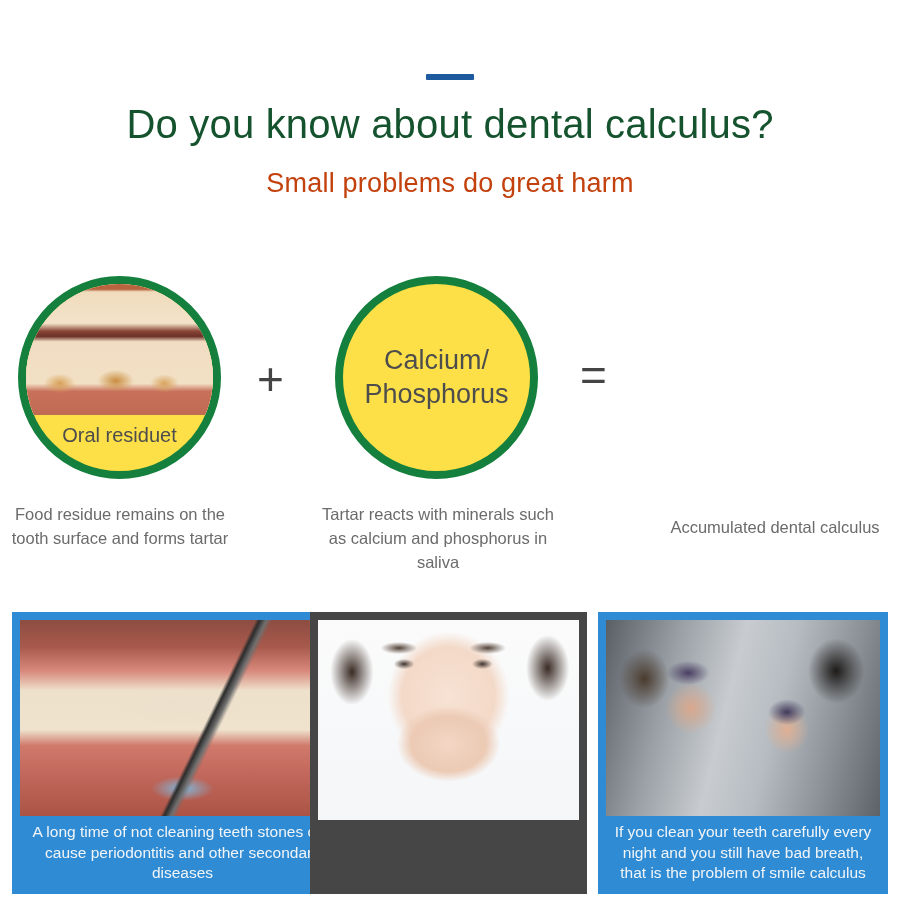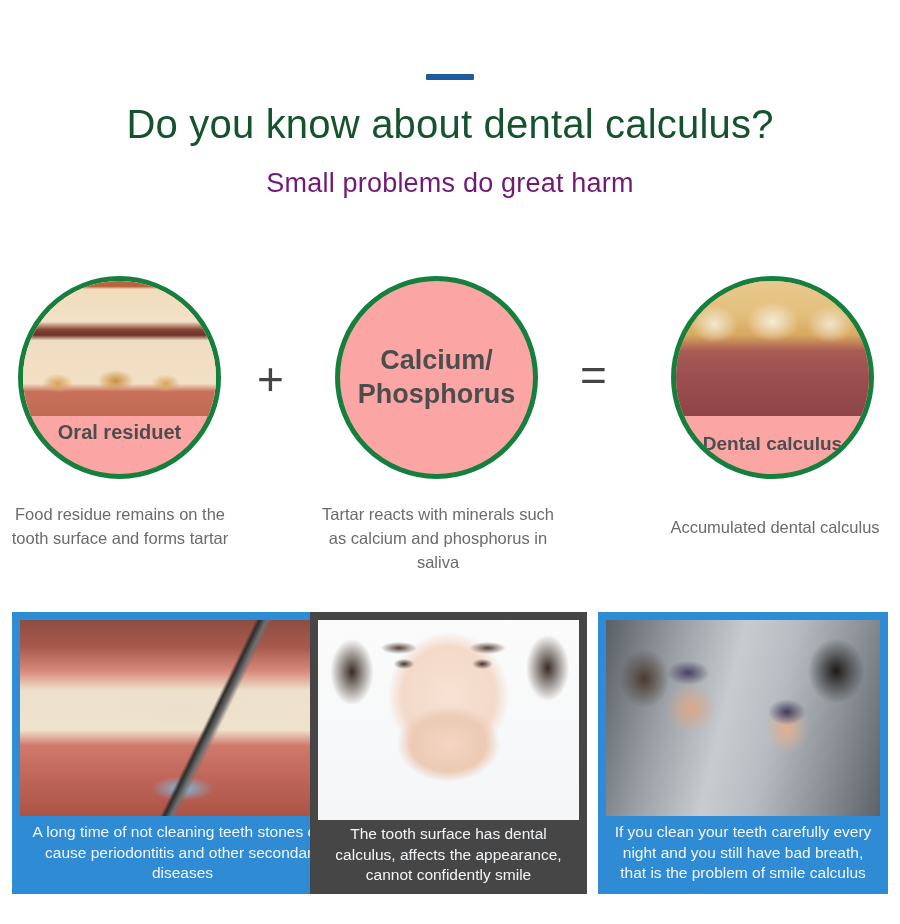--- a/index.html
+++ b/index.html
@@ -30,40 +30,39 @@
     font-size: 40px;
     font-weight: 400;
     color: #14532d;
     letter-spacing: 0.2px;
     line-height: 1.1;
   }
   .subtitle {
     margin-top: 22px;
     font-size: 27px;
     font-weight: 400;
-    color: #701a75;
+    color: #c2410c;
     letter-spacing: 0.2px;
   }
 
   
   .formula {
     position: absolute;
     top: 268px;
     left: 0;
     width: 900px;
     height: 230px;
   }
   .circle-wrap { position: absolute; }
   .circle {
     position: relative;
     border-radius: 50%;
-    border: 5px solid #15803d;
-    background: #fca5a5;
+    border: 8px solid #15803d;
+    background: #fde047;
     overflow: hidden;
-    font-weight: bold;
   }
   .circle .photo {
     position: absolute;
     left: 0; top: 0;
     width: 100%;
     height: 70%;
   }
   .circle-label {
     position: absolute;
     left: 0;
@@ -237,42 +236,35 @@
       <div class="circle">
         <div class="center-text">
           <div>Calcium/</div>
           <div>Phosphorus</div>
         </div>
       </div>
     </div>
 
     <div class="operator" id="operator-equals">=</div>
 
-    <div class="circle-wrap" id="circle-dental-calculus">
-      <div class="circle">
-        <div class="photo tex-teeth-calc"></div>
-        <div class="circle-label">Dental calculus</div>
-      </div>
-    </div>
 
     <div class="formula-caption" id="caption-1">Food residue remains on the tooth surface and forms tartar</div>
     <div class="formula-caption" id="caption-2">Tartar reacts with minerals such as calcium and phosphorus in saliva</div>
     <div class="formula-caption" id="caption-3">Accumulated dental calculus</div>
   </div>
 
   <div class="cards">
 
     <div class="card blue" id="card-periodontitis">
       <div class="card-photo tex-mouth-scaler"></div>
       <div class="card-caption">A long time of not cleaning teeth stones can cause periodontitis and other secondary diseases</div>
     </div>
 
     <div class="card dark" id="card-appearance">
       <div class="card-photo tex-woman-hand"></div>
-      <div class="card-caption">The tooth surface has dental calculus, affects the appearance, cannot confidently smile</div>
     </div>
 
     <div class="card blue" id="card-bad-breath">
       <div class="card-photo tex-couple-bed"></div>
       <div class="card-caption">If you clean your teeth carefully every night and you still have bad breath, that is the problem of smile calculus</div>
     </div>
   </div>
 
 </div>
 

